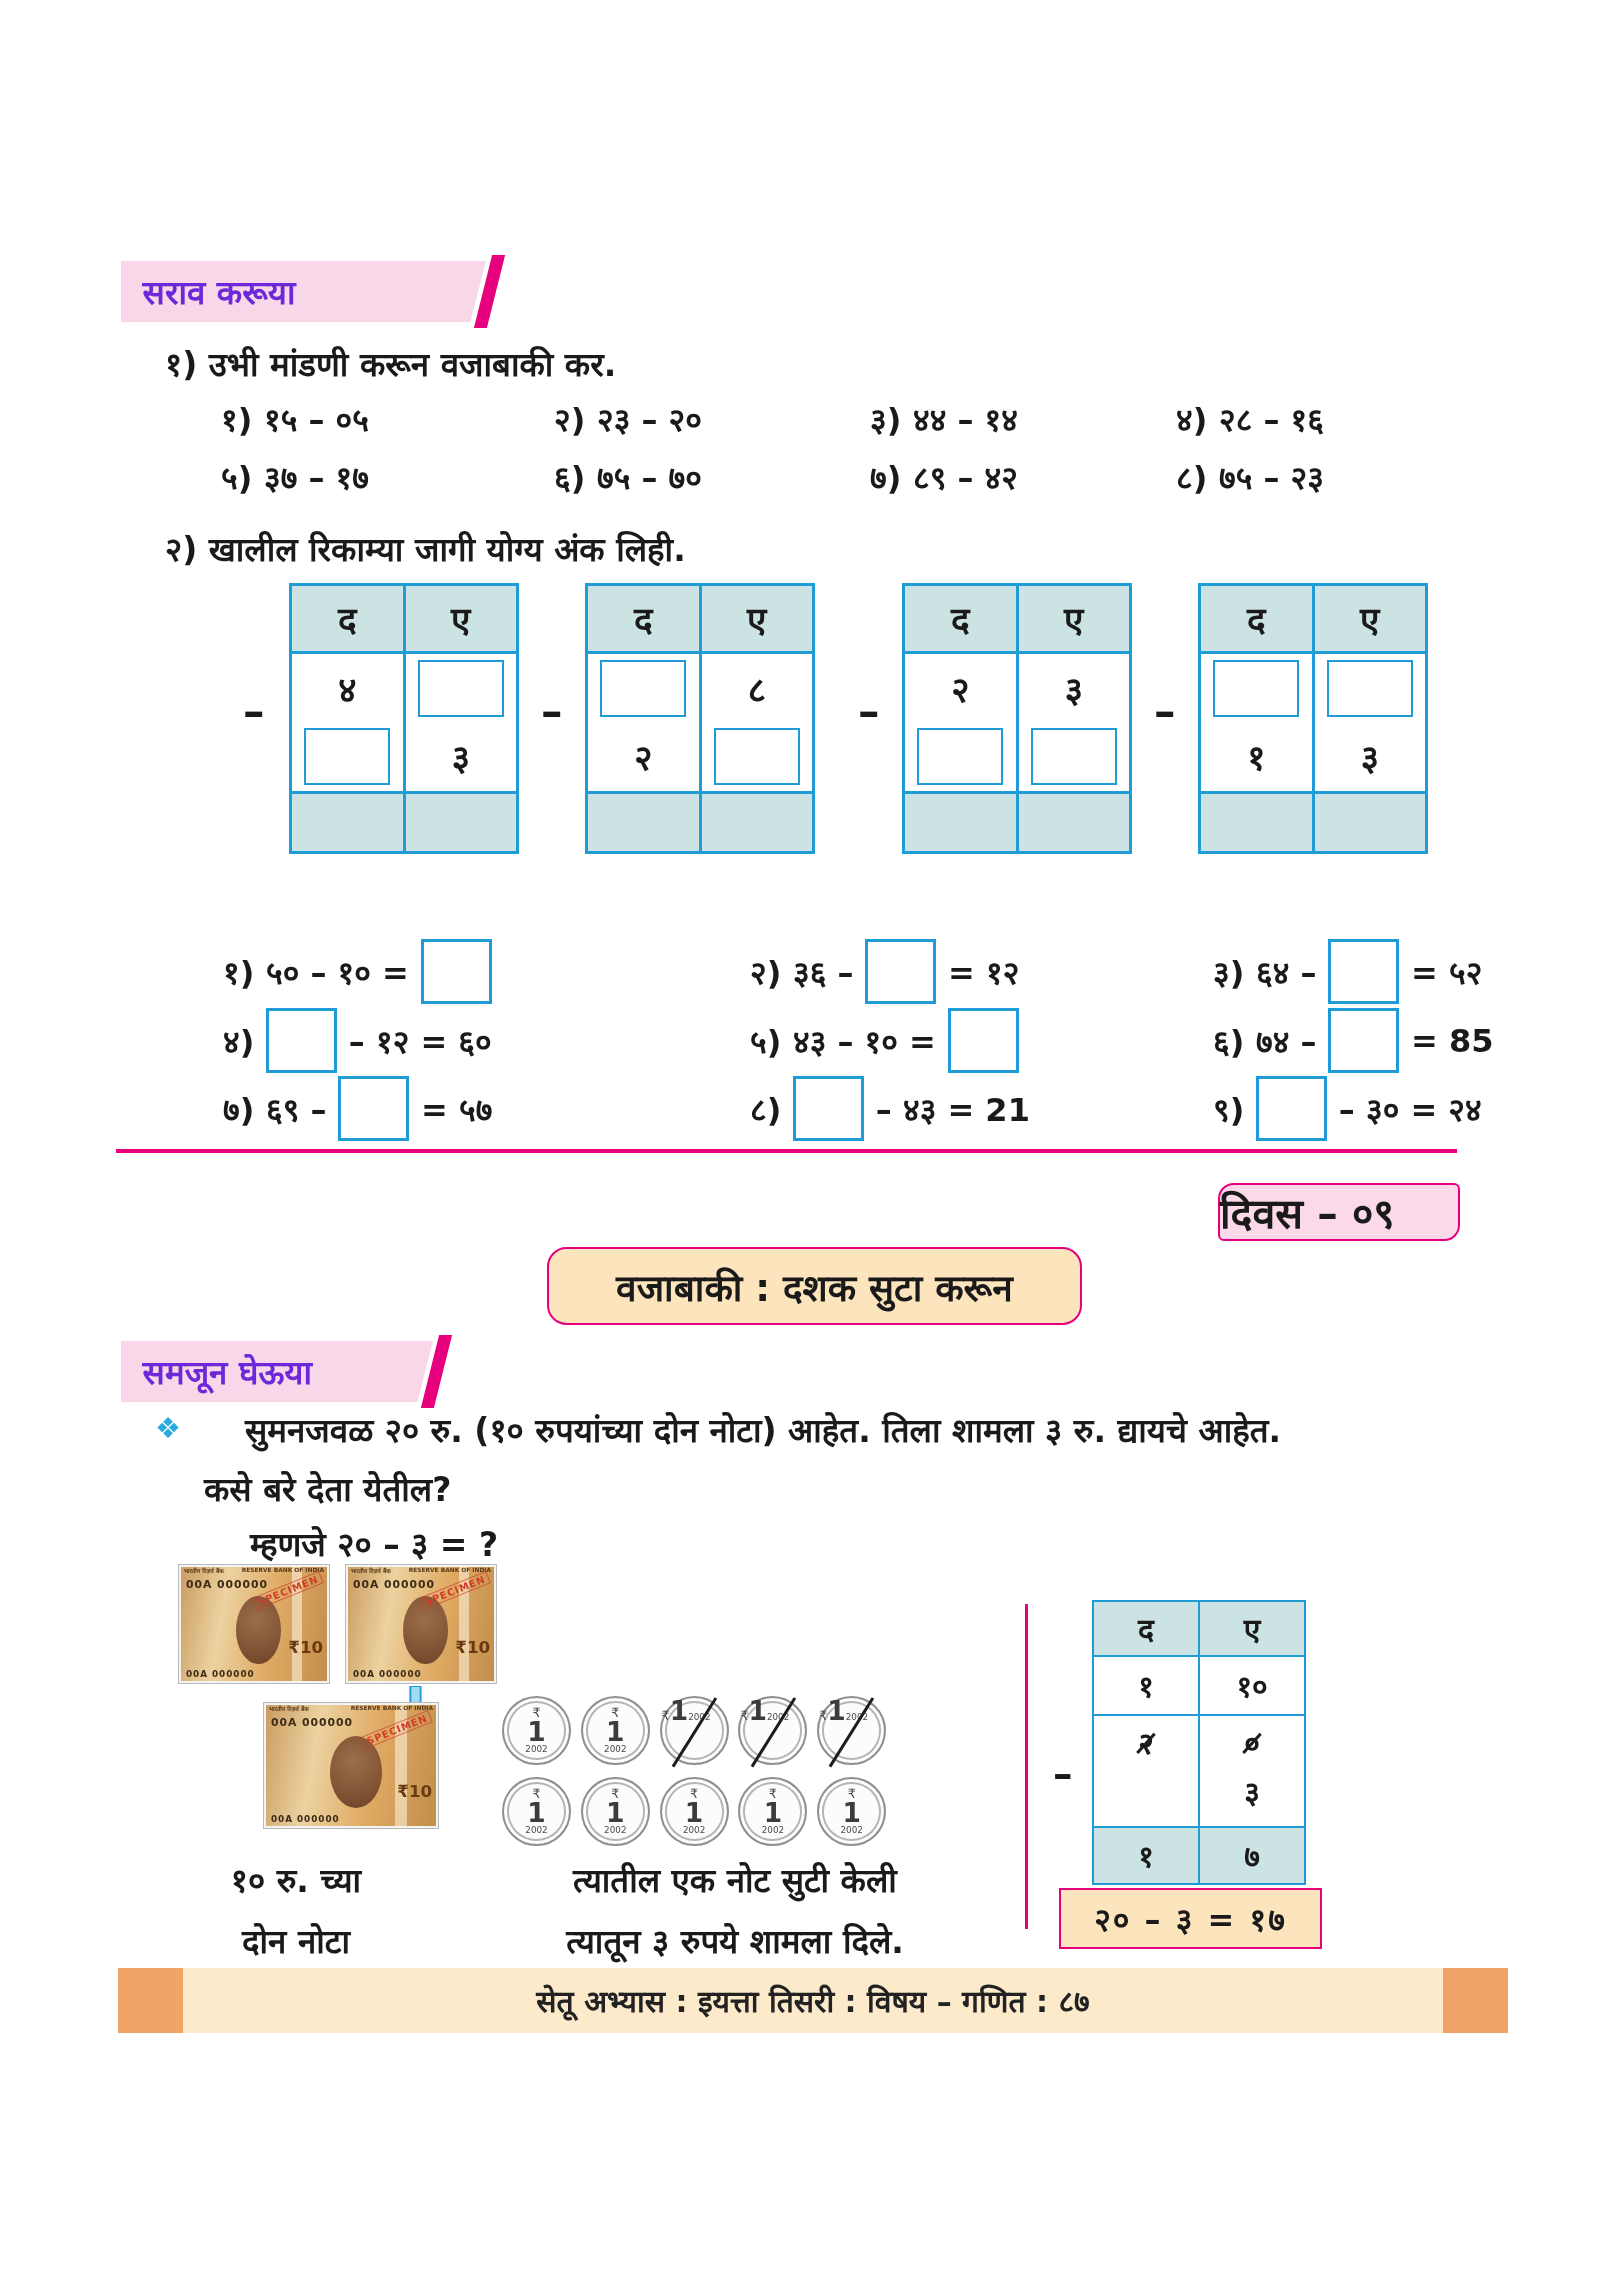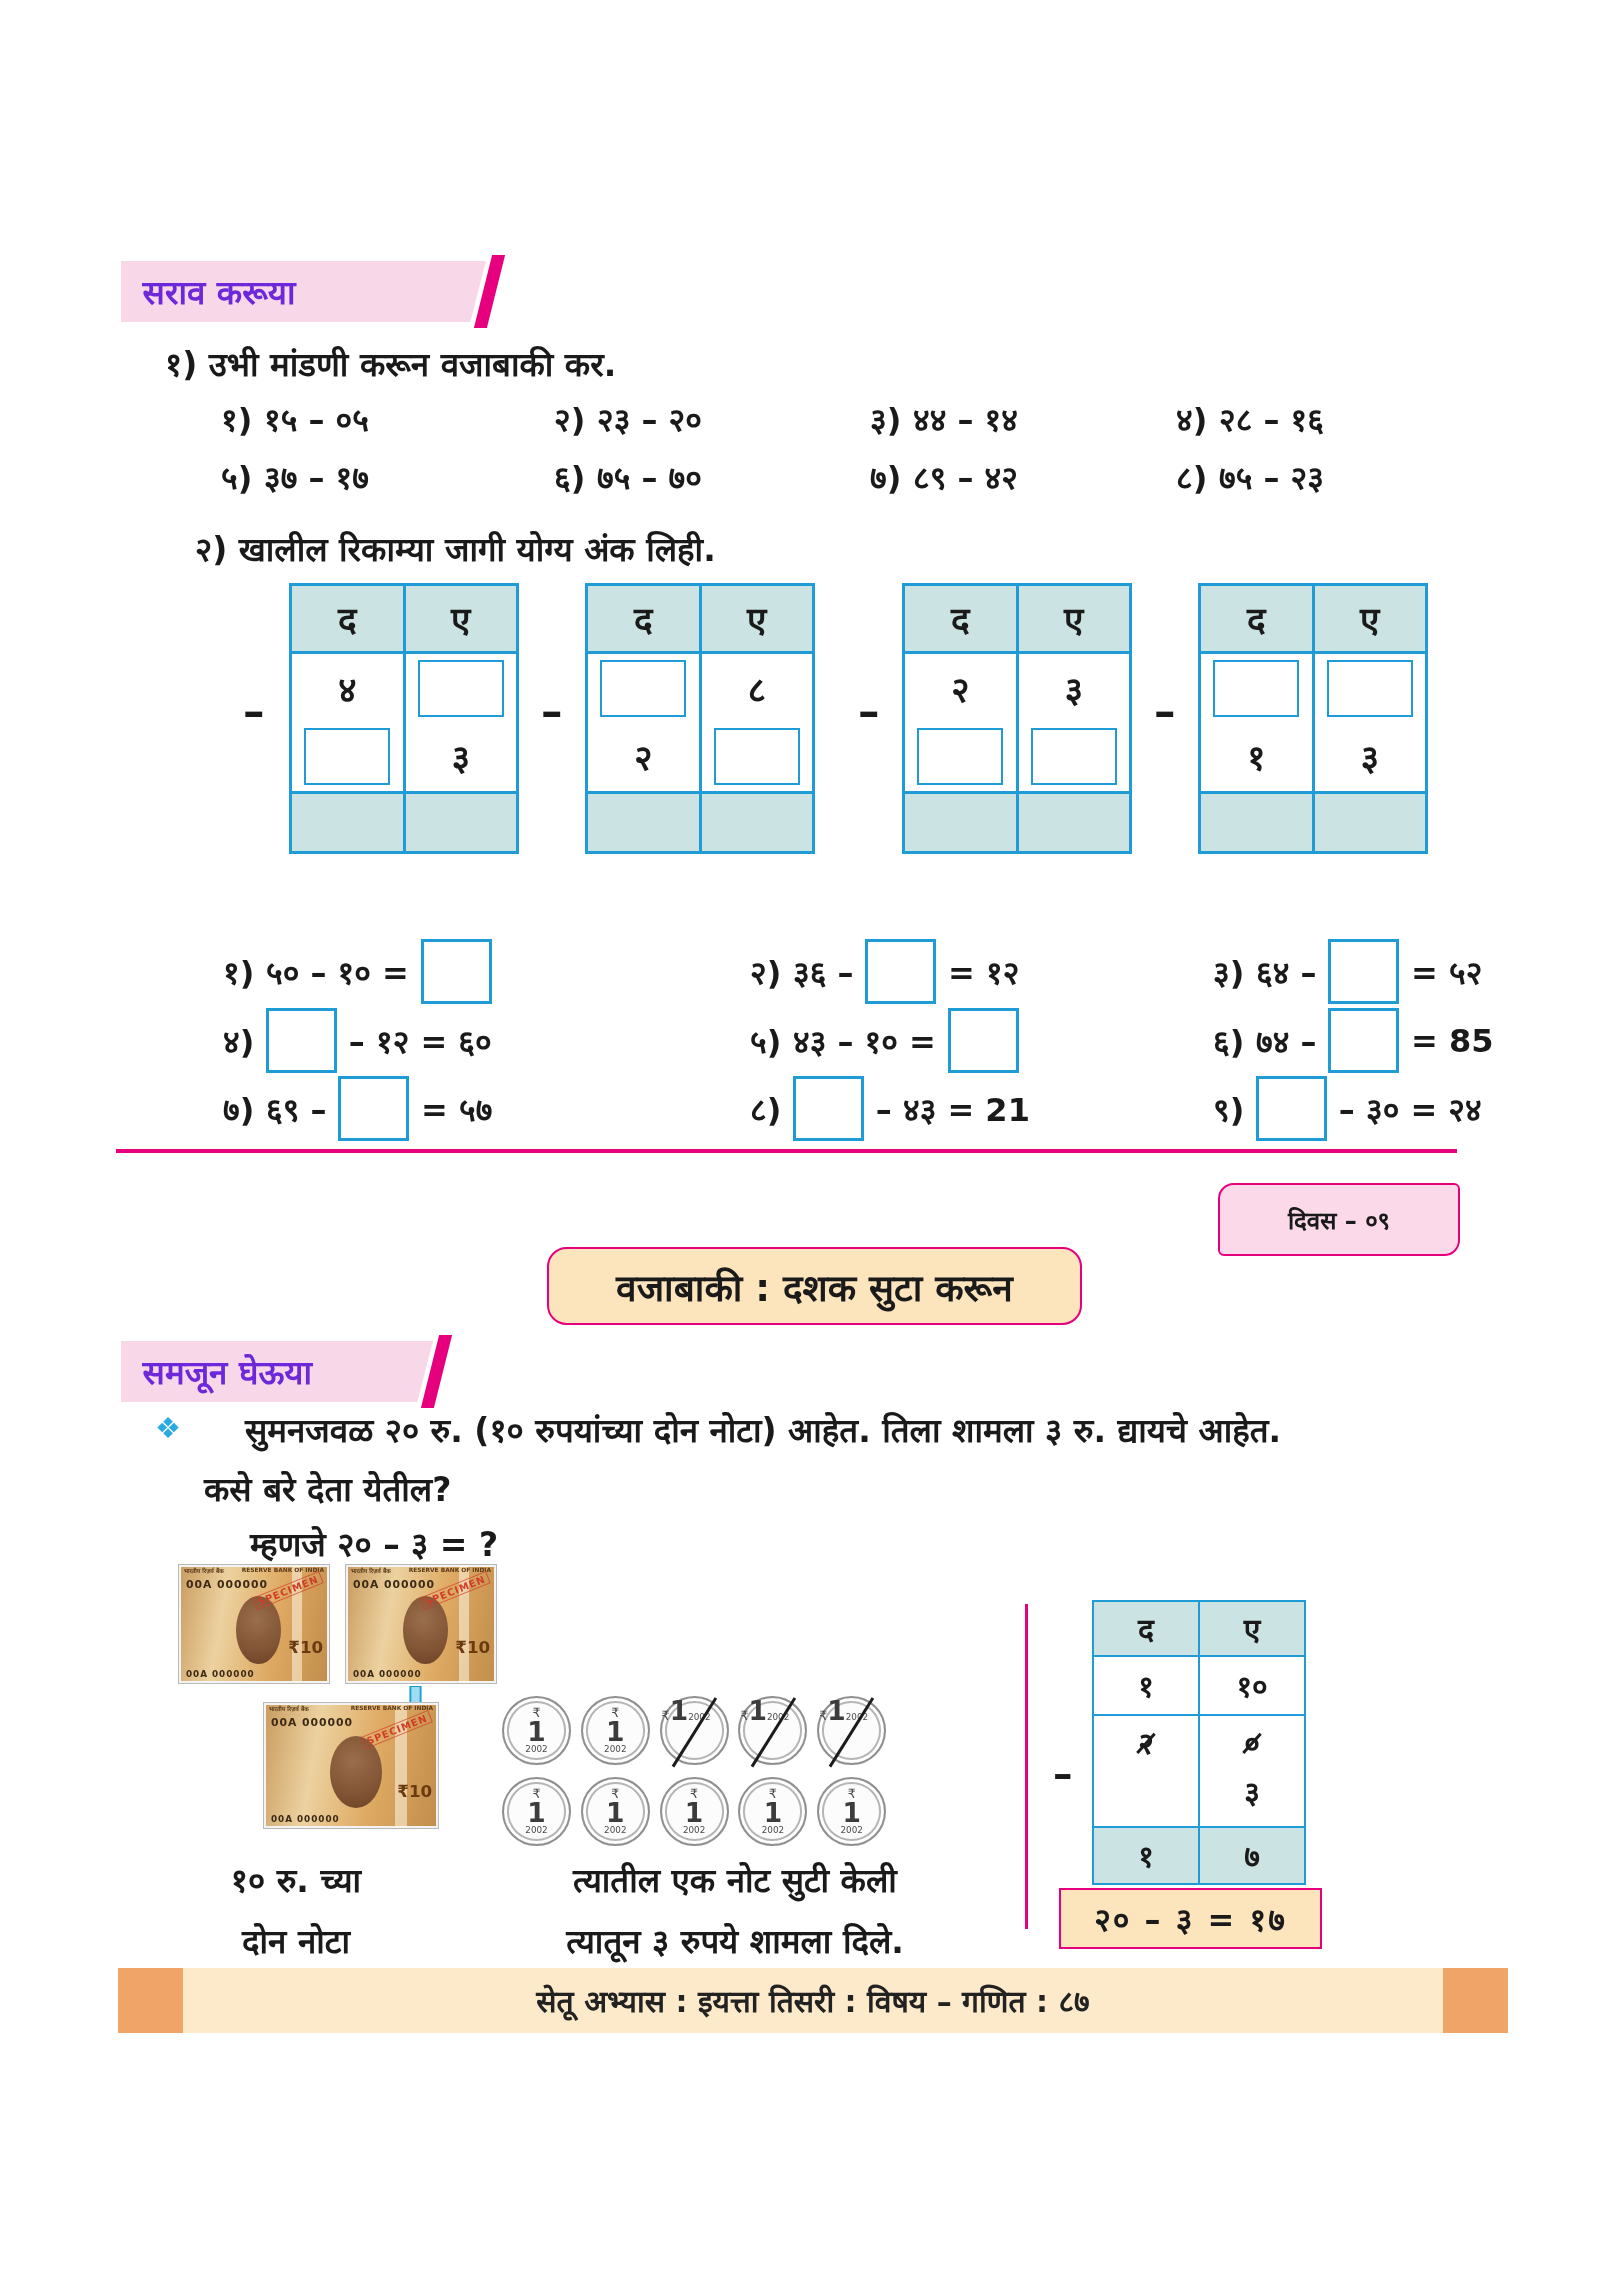--- a/index.html
+++ b/index.html
@@ -31,23 +31,23 @@
   .pv-body{display:flex;height:137px;}
   .pv-col{flex:1;display:flex;flex-direction:column;}
   .pv-col:first-child{border-right:3.9px solid #1f9cd6;}
   .slot{flex:1;display:flex;align-items:center;justify-content:center;}
   .digit{font-size:35px;font-weight:600;}
   .blank-sm{display:inline-block;width:86px;height:57px;border:2.9px solid #1f9cd6;background:#fff;box-sizing:border-box;}
   .pv-minus{position:absolute;font-size:43px;font-weight:600;}
   
   .rule{position:absolute;background:#e6007e;}
   .day-badge{
-    position:absolute;left:1218px;top:1183px;width:242px;height:73px;
+    position:absolute;left:1218px;top:1183px;width:242px;height:58px;
     background:#fbd9e9;border:2.9px solid #e6007e;border-radius:15.7px 5.9px 15.7px 5.9px;
-    display:flex;align-items:center;justify-content:center;font-size:24px;font-weight:700;box-sizing:border-box;
+    display:flex;align-items:center;font-size:41px;font-weight:700;box-sizing:border-box;
   }
   .lesson-title{
     position:absolute;left:547px;top:1247px;width:535px;height:78px;
     background:#fce4bd;border:2.9px solid #e6007e;border-radius:19.6px;
     display:flex;align-items:center;justify-content:center;font-size:37px;font-weight:700;box-sizing:border-box;
   }
   
   .bullet{position:absolute;left:155px;top:1411px;font-size:29px;color:#29abe2;}
   .prob-line{position:absolute;font-size:33px;font-weight:600;white-space:nowrap;}
   
@@ -134,21 +134,21 @@
   </div>
   <div class="ex-item" style="left:870px;top:455px;">
     <span>७)</span>
     <span>८९ – ४२</span>
   </div>
   <div class="ex-item" style="left:1176px;top:455px;">
     <span>८)</span>
     <span>७५ – २३</span>
   </div>
 
-  <div class="ex-title" style="left:165px;top:526px;margin-left:30px;">२) खालील रिकाम्या जागी योग्य अंक लिही.</div>
+  <div class="ex-title" style="left:165px;top:526px;">२) खालील रिकाम्या जागी योग्य अंक लिही.</div>
 
   <span class="pv-minus" style="left:243px;top:686px;">–</span>
   <div class="pv" style="left:289px;top:583px;">
     <div class="pv-head">
       <div class="cell">द</div>
       <div class="cell">ए</div>
     </div>
     <div class="pv-body">
       <div class="pv-col">
         <div class="slot">

